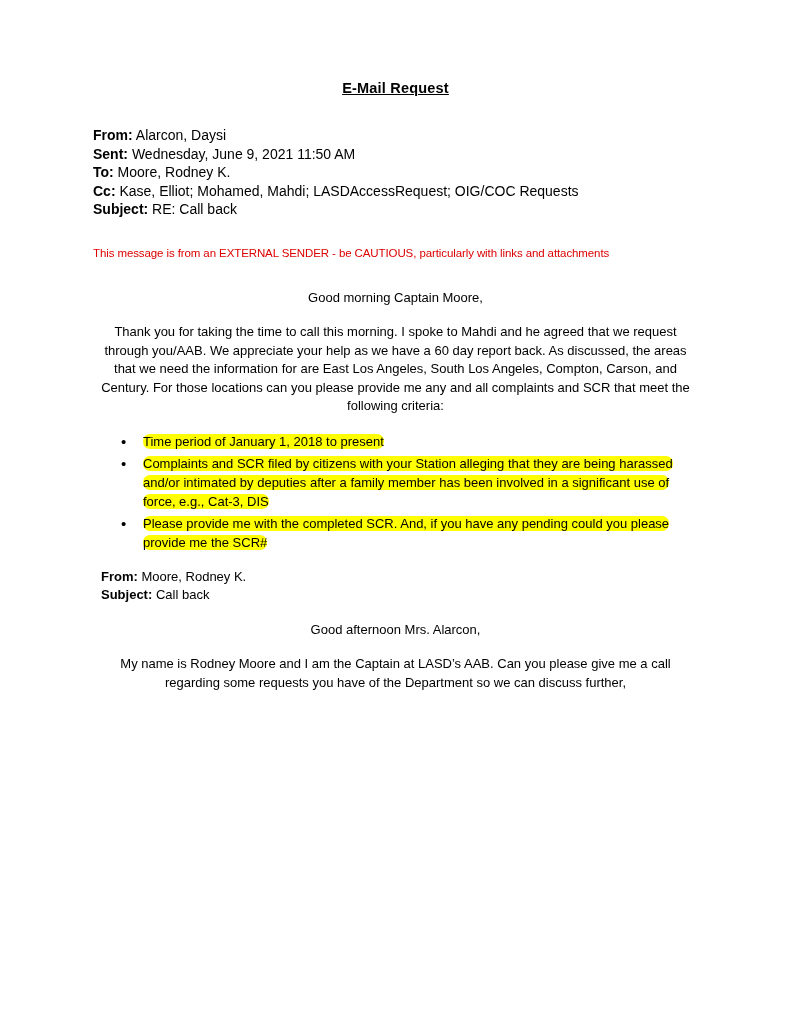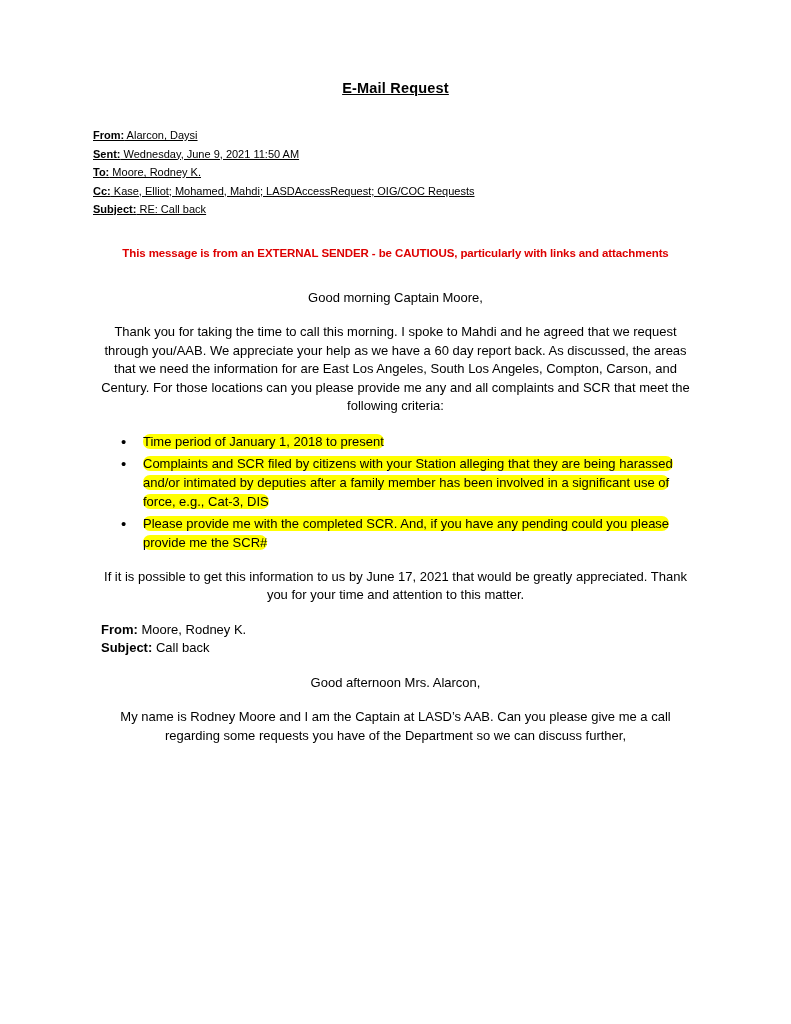--- a/index.html
+++ b/index.html
@@ -24,36 +24,34 @@
   }
   .doc-title {
     text-align: center;
     font-size: 14.5px;
     font-weight: bold;
     text-decoration: underline;
     letter-spacing: 0.2px;
     margin: 0 0 30px 0;
   }
   .header-block {
-    font-size: 11px;
+    font-size: 14px;
     line-height: 18.5px;
     margin-bottom: 0;
-    text-decoration: underline;
   }
   .header-line {
     white-space: nowrap;
   }
   .header-line .lbl {
     font-weight: bold;
   }
   .warning {
     color: #dd0000;
-    font-weight: bold;
+    font-weight: normal;
     font-size: 11.5px;
-    text-align: center;
     margin: 28px 0 30px 0;
     letter-spacing: -0.1px;
   }
   p.body-para {
     font-size: 13px;
     line-height: 18.5px;
     margin: 0 0 16px 0;
     text-align: center;
   }
   ul.criteria {
@@ -111,21 +109,20 @@
   <p class="body-para">Good morning Captain Moore,</p>
 
   <p class="body-para">Thank you for taking the time to call this morning.  I spoke to Mahdi and he agreed that we request through you/AAB.  We appreciate your help as we have a 60 day report back.  As discussed, the areas that we need the information for are East Los Angeles, South Los Angeles, Compton, Carson, and Century.  For those locations can you please provide me any and all complaints and SCR that meet the following criteria:</p>
 
   <ul class="criteria">
     <li><span class="hl">Time period of January 1, 2018 to present</span></li>
     <li><span class="hl">Complaints and SCR filed by citizens with your Station alleging that they are being harassed and/or intimated by deputies after a family member has been involved in a significant use of force, e.g., Cat-3, DIS</span></li>
     <li><span class="hl">Please provide me with the completed SCR. And, if you have any pending could you please provide me the SCR#</span></li>
   </ul>
 
-  <p class="body-para">If it is possible to get this information to us by June 17, 2021 that would be greatly appreciated. Thank you for your time and attention to this matter.</p>
 
   <div class="sig-block">
     <div class="header-line"><span class="lbl">From:</span><span> Moore, Rodney K.</span></div>
     <div class="header-line"><span class="lbl">Subject:</span><span> Call back</span></div>
   </div>
 
   <p class="body-para">Good afternoon Mrs. Alarcon,</p>
 
   <p class="body-para">My name is Rodney Moore and I am the Captain at LASD’s AAB.  Can you please give me a call regarding some requests you have of the Department so we can discuss further,</p>
 

